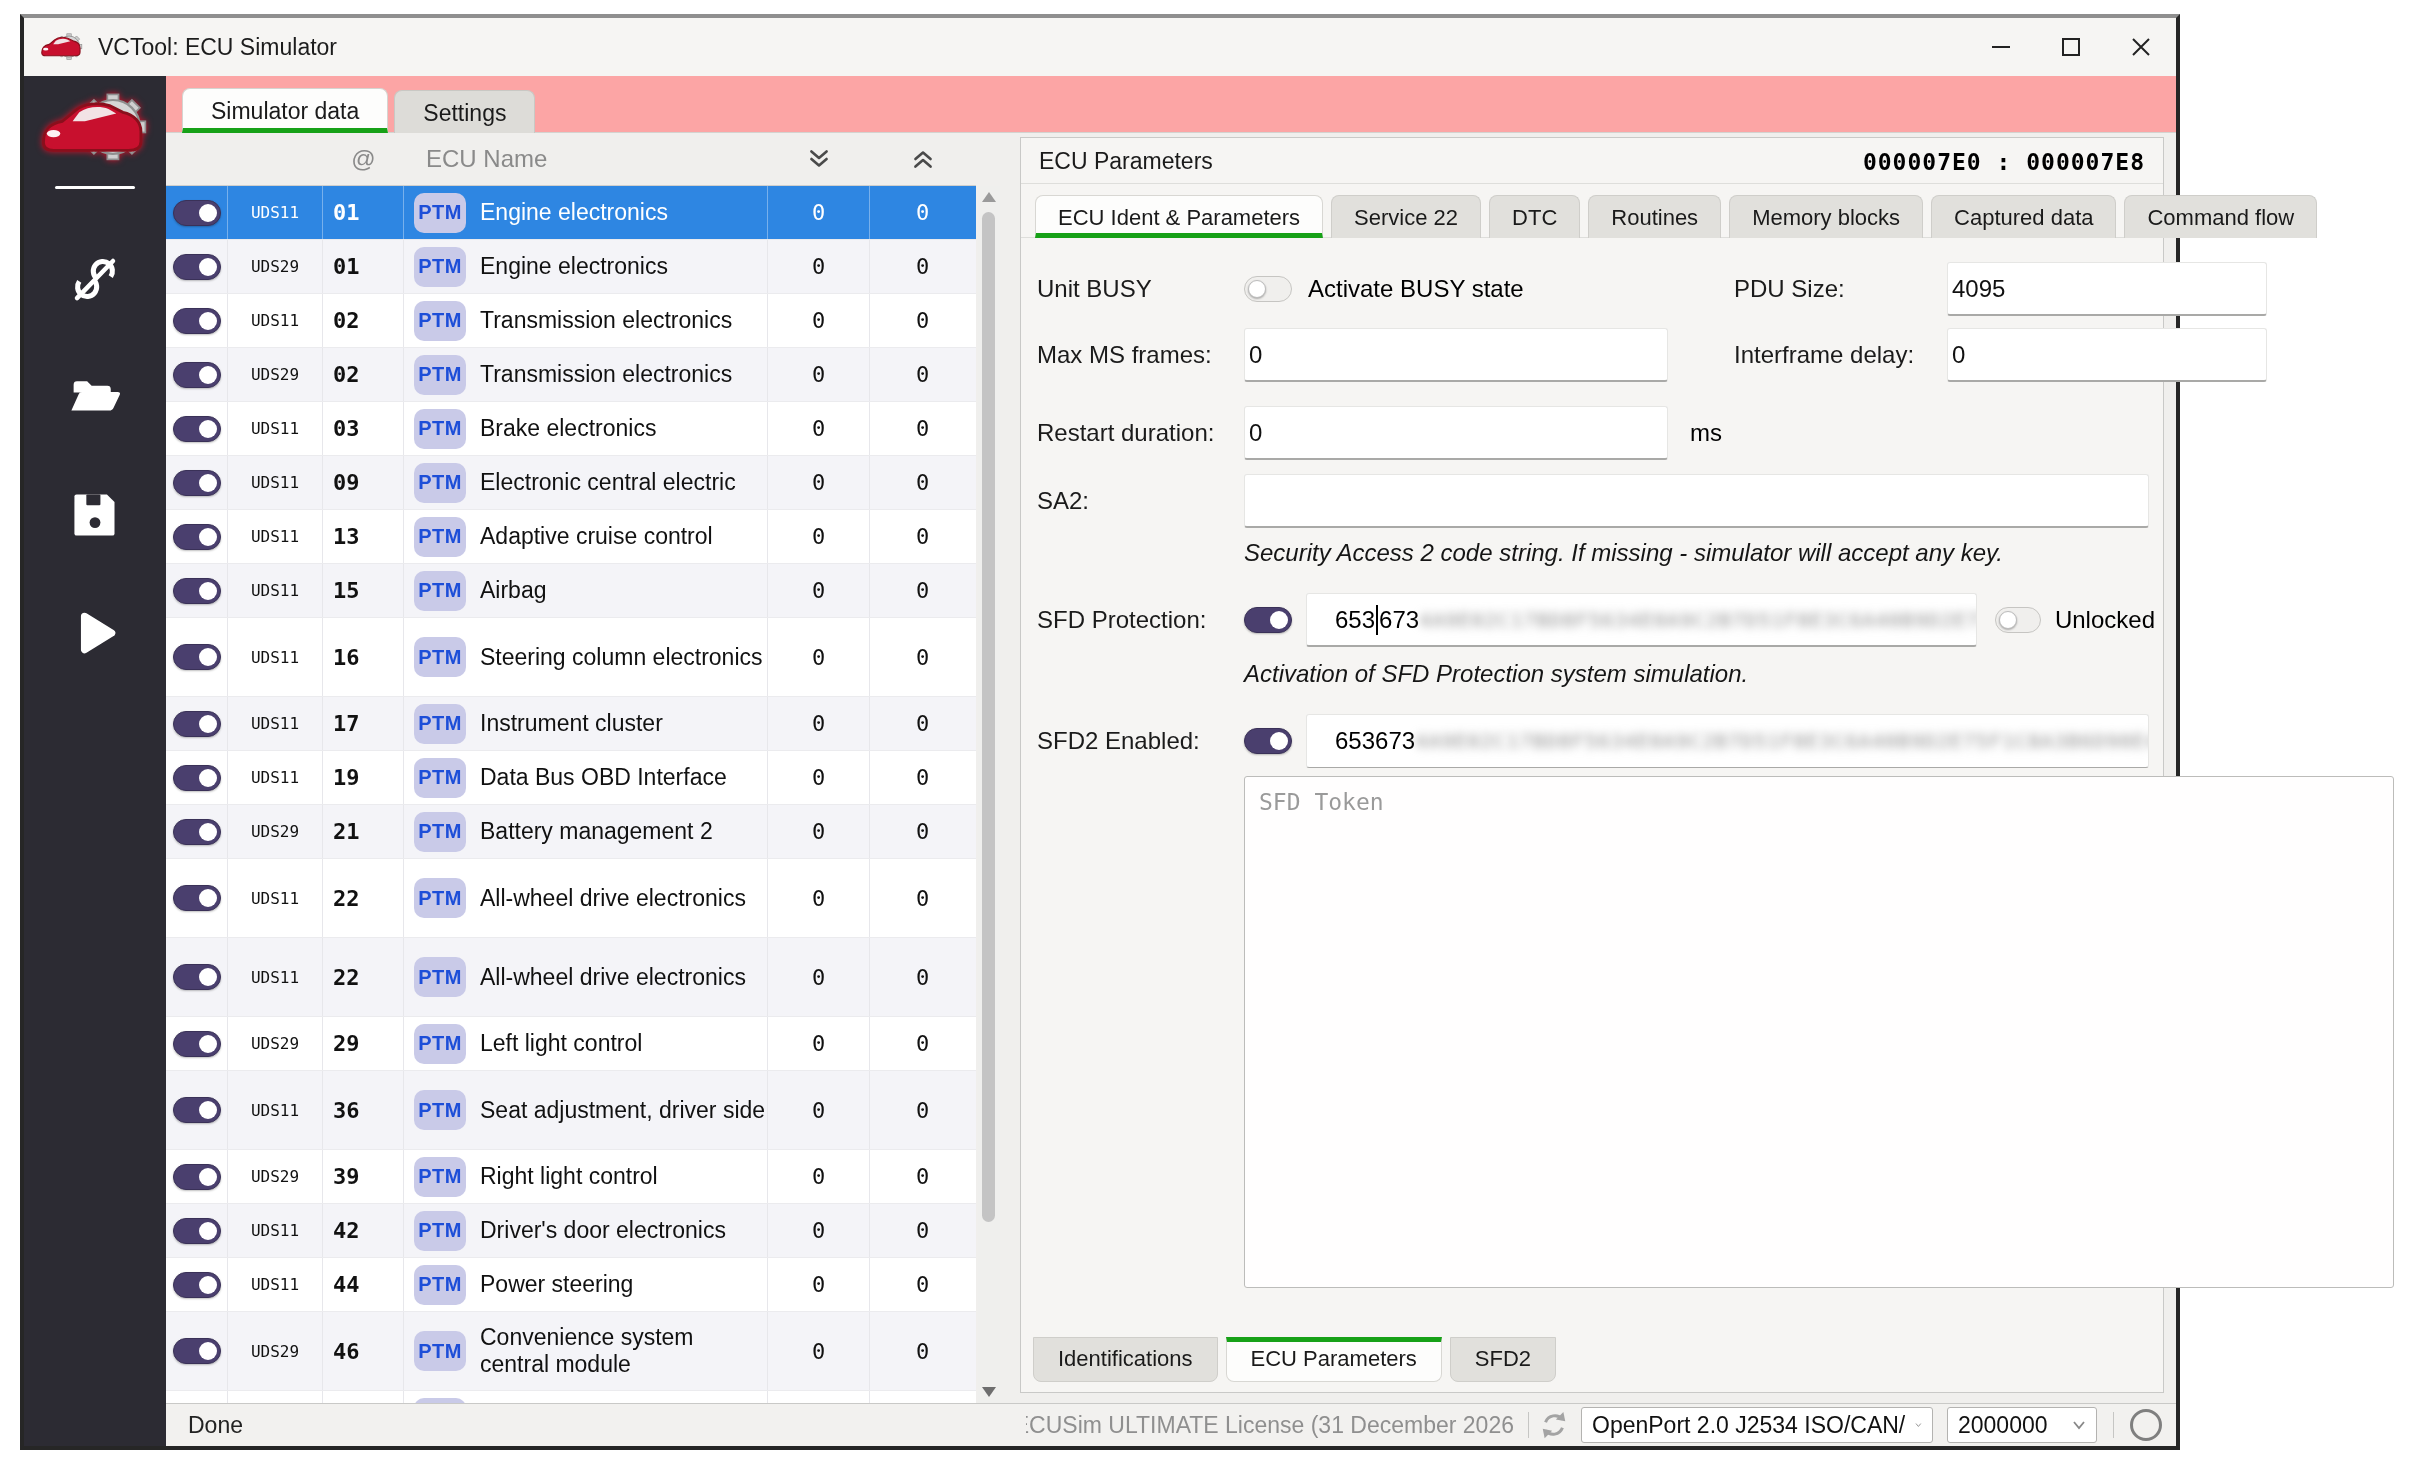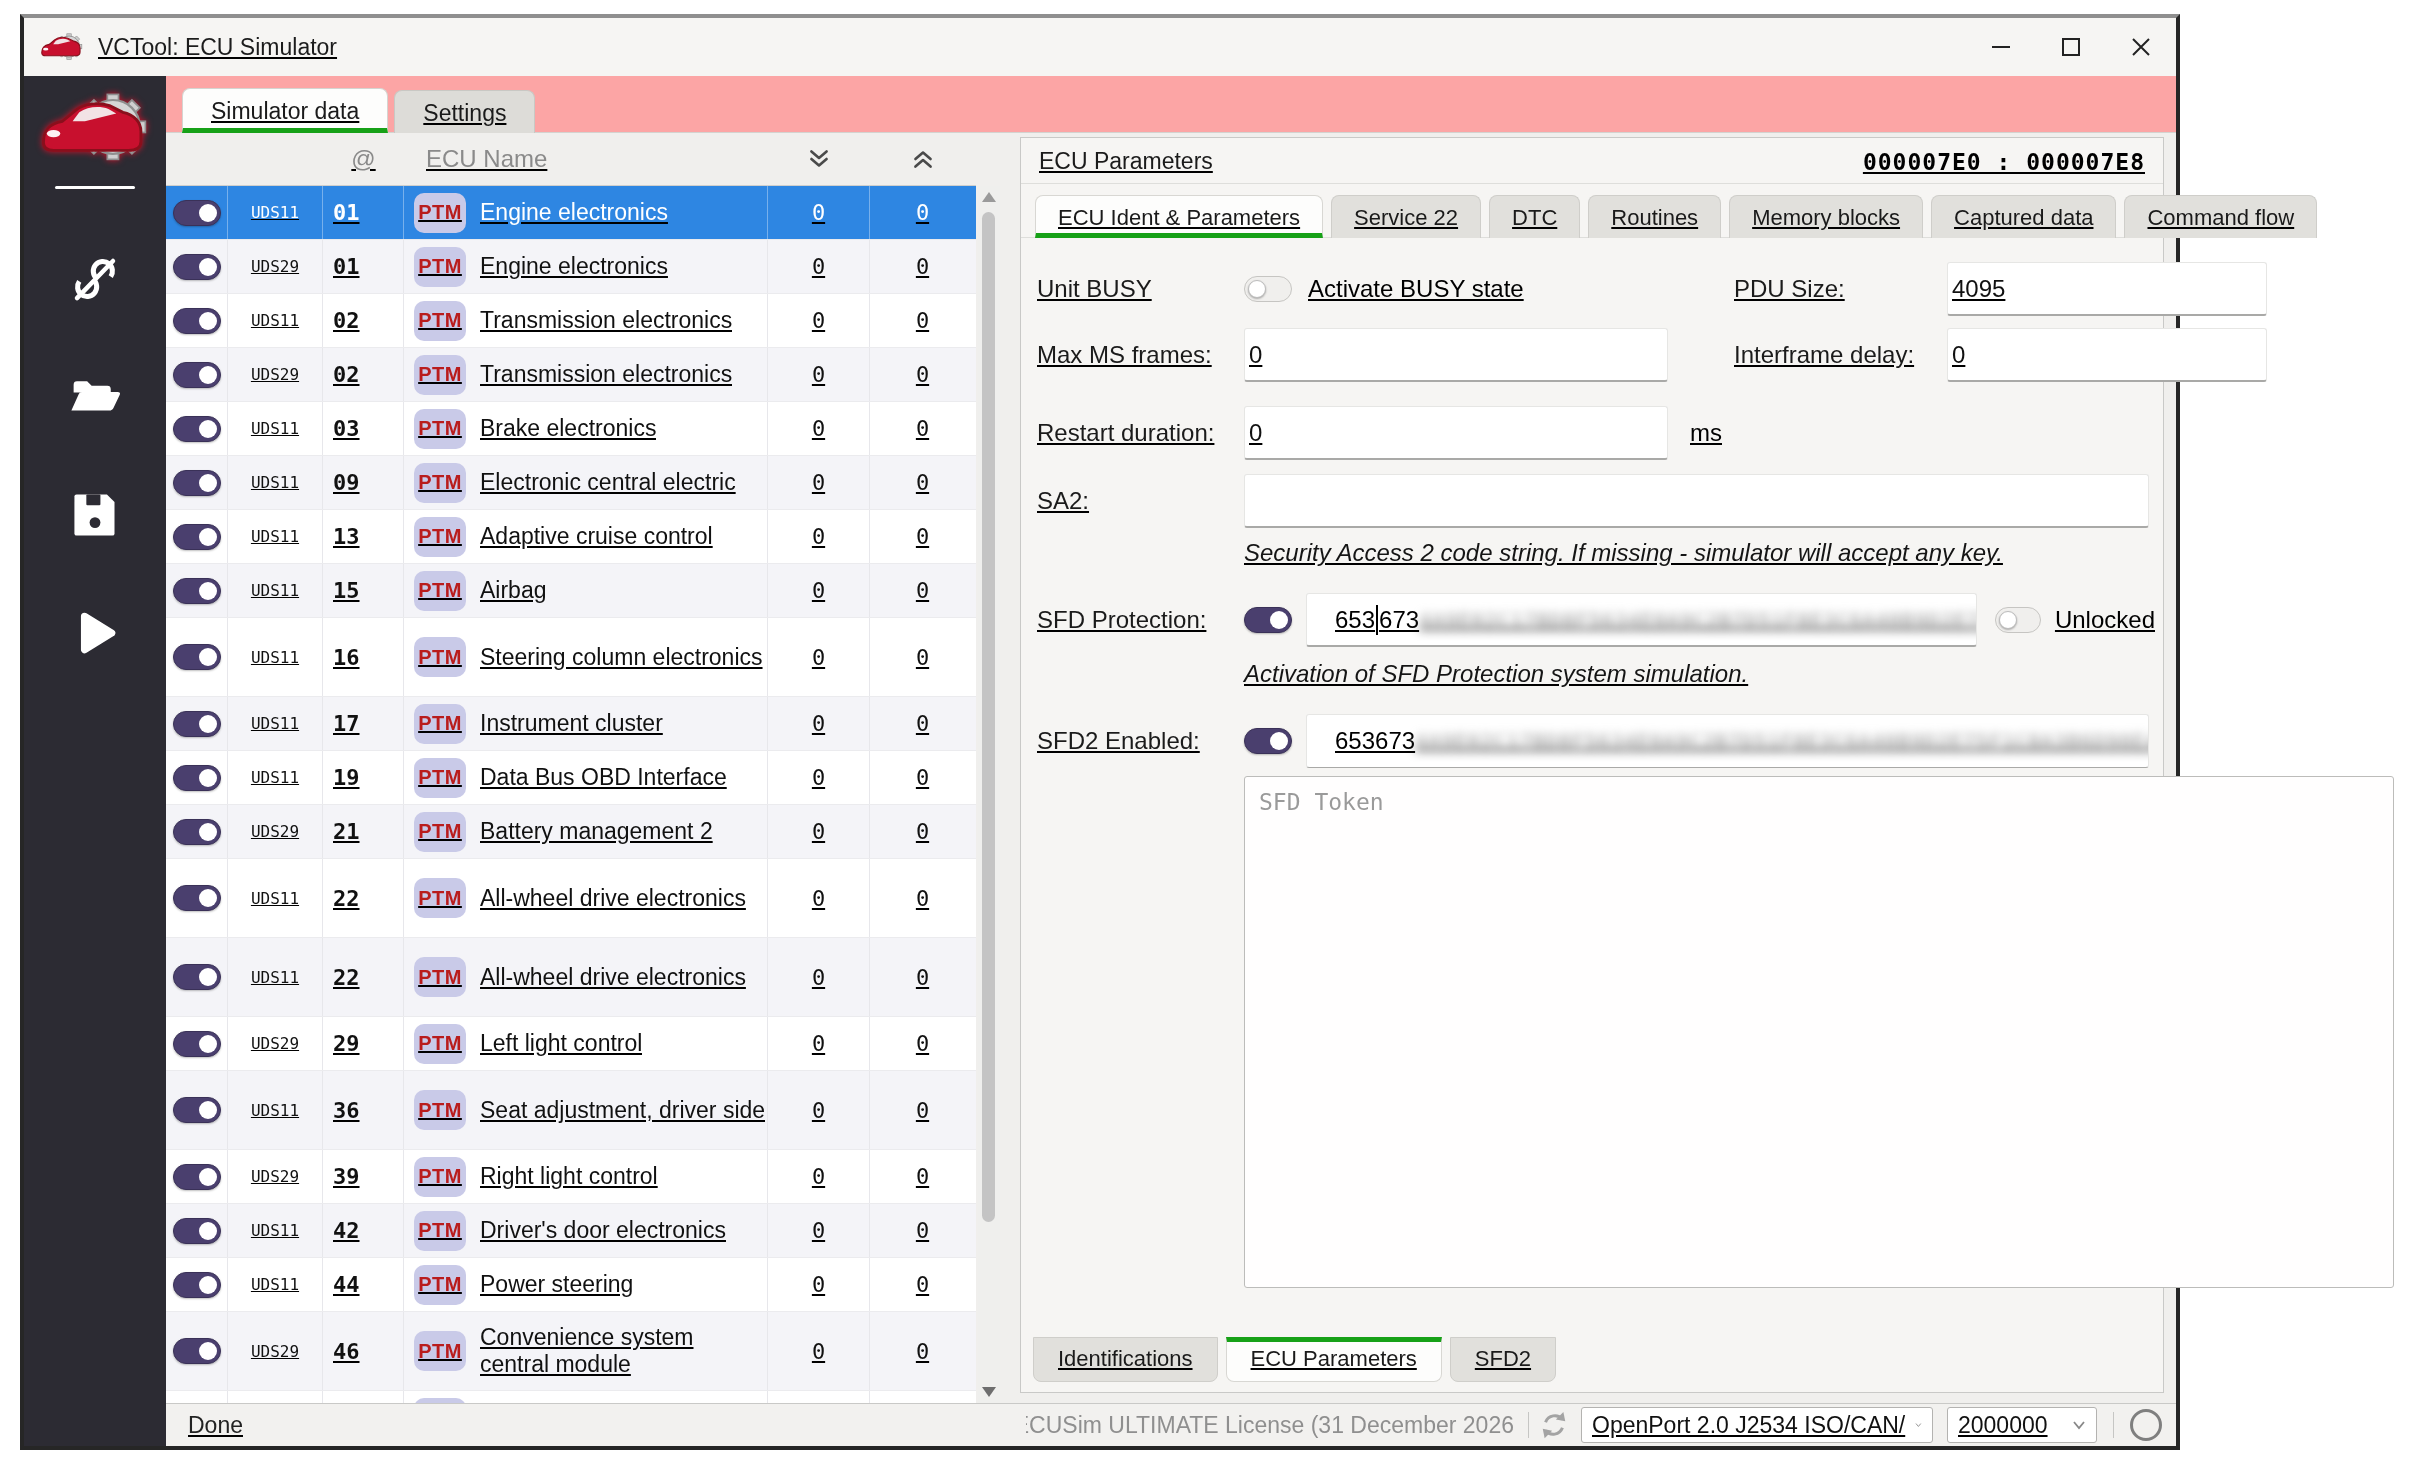--- a/index.html
+++ b/index.html
@@ -1,19 +1,19 @@
 <!DOCTYPE html>
 <html><head>
 <meta charset="utf-8">
 <style>
   html,body{margin:0;padding:0;background:#fff;width:2424px;height:1474px;overflow:hidden;
     font-family:"Liberation Sans",sans-serif;-webkit-font-smoothing:antialiased;}
   .mono{font-family:"DejaVu Sans Mono",monospace;}
   #window{position:absolute;left:20px;top:14px;width:2160px;height:1436px;box-sizing:border-box;
-    border:4px solid #262626;border-top:4px solid #8f8f8f;background:#f2f1ef;display:flex;flex-direction:column;text-decoration:underline;}
+    border:4px solid #262626;border-top:4px solid #8f8f8f;background:#f2f1ef;display:flex;flex-direction:column;}
   
   #titlebar{height:58px;background:#f6f5f3;display:flex;align-items:center;flex:0 0 auto;}
   #titlebar .app-ic{margin-left:16px;width:44px;height:30px;}
   #titlebar .ttl{margin-left:14px;font-size:23px;color:#1c1c1c;}
   #titlebar .spacer{flex:1;}
   .winbtn{width:70px;height:58px;display:flex;align-items:center;justify-content:center;}
   
   #main{flex:1;display:flex;min-height:0;}
   #sidebar{width:142px;background:#2c2b33;display:flex;flex-direction:column;align-items:center;flex:0 0 auto;}
   #sidebar .logo{margin-top:14px;width:112px;height:76px;filter:drop-shadow(0 0 3px #d2112a);}
@@ -41,21 +41,21 @@
   .tcell{height:100%;display:flex;align-items:center;border-right:1px solid #e7e7eb;box-sizing:border-box;}
   .trow.selected .tcell{border-right-color:rgba(255,255,255,.35);}
   .c-toggle{justify-content:center;}
   .c-proto{justify-content:center;font-size:16px;}
   .c-addr{justify-content:flex-start;padding-left:10px;font-weight:bold;font-size:22px;}
   .c-name{padding-left:10px;gap:14px;}
   .c-num{justify-content:center;font-size:22px;}
   .ename{white-space:nowrap;overflow:hidden;line-height:27px;}
   .trow.wrap{min-height:78px;}
   .trow.wrap .ename{white-space:normal;}
-  .badge{flex:0 0 auto;width:52px;height:40px;border-radius:10px;background:#c9cae8;color:#b91c1c;
+  .badge{flex:0 0 auto;width:52px;height:40px;border-radius:10px;background:#c9cae8;color:#1d4ed8;
     font-weight:bold;font-size:20px;display:flex;align-items:center;justify-content:center;letter-spacing:.5px;}
   
   .tg{width:48px;height:26px;border-radius:14px;position:relative;box-sizing:border-box;flex:0 0 auto;}
   .tg.on{background:#4a3f6e;border:1px solid #3a3158;box-shadow:0 1px 2px rgba(0,0,0,.25);}
   .tg.off{background:#f0efed;border:1px solid #c6c5c2;}
   .tg .knob{position:absolute;top:3px;width:18px;height:18px;border-radius:50%;background:#fff;}
   .tg.on .knob{right:3px;}
   .tg.off .knob{left:3px;border:1px solid #bcbcbc;box-sizing:border-box;box-shadow:0 1px 2px rgba(0,0,0,.3);}
   
   #vscroll{position:absolute;right:0;top:53px;bottom:0;width:22px;background:#efefed;}

